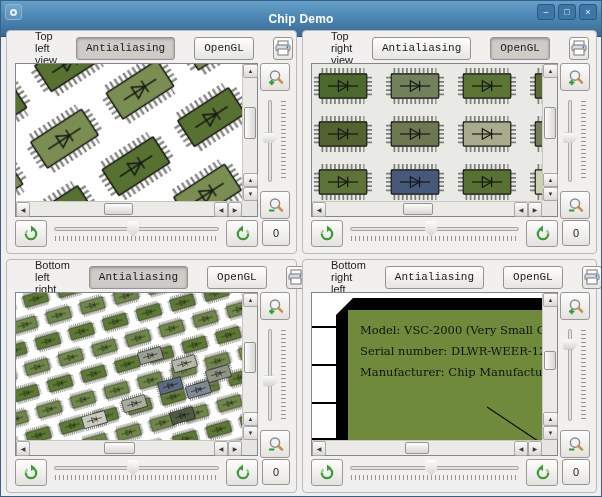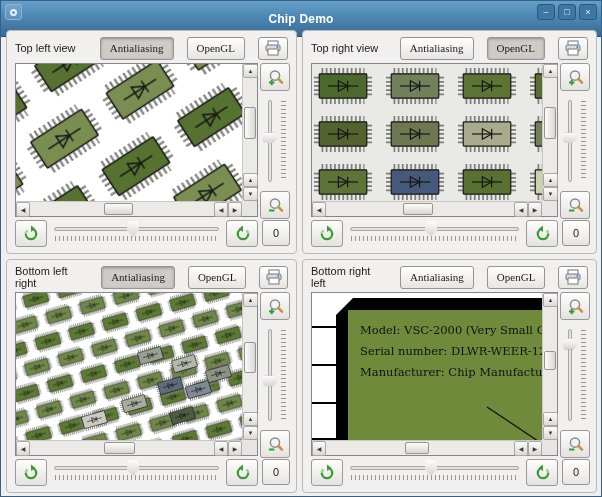--- a/index.html
+++ b/index.html
@@ -14,23 +14,23 @@
     font-size:12px; font-weight:bold; letter-spacing:.2px; }
   .app-icon { position:absolute; left:4px; top:3px; width:17px; height:16px; border:1px solid #8fb3d2;
     border-radius:3px; background:rgba(255,255,255,.12); display:flex; align-items:center; justify-content:center; }
   .app-icon i { display:block; width:7px; height:7px; border:2px solid #e9f1f8; border-radius:50%; }
   .tb-btns { position:absolute; right:4px; top:3px; display:flex; gap:3px; }
   .tb-btn { width:18px; height:16px; background:#3e77a6; border:1px solid #2d587e; border-radius:3px;
     color:#e8f1f8; font-size:9px; line-height:14px; text-align:center; cursor:default; }
 
   
   .panel { position:absolute; background:#f1f0ee; border:1px solid #bcb9b6; border-radius:4px; }
-  .hdr { position:absolute; left:8px; right:8px; top:5px; height:24px; display:flex; align-items:center; gap:13px; }
+  .hdr { position:absolute; left:28px; right:8px; top:5px; height:24px; display:flex; align-items:center; gap:19px; }
   .plabel { font-size:11px; color:#1c1c1c; margin-right:auto; }
-  .btn { height:23px; padding:0 9px; font-family:Liberation Serif, serif; font-size:11px; color:#1c1c1c;
+  .btn { height:23px; padding:0 9px; font-family:Liberation Mono, monospace; font-size:11px; color:#1c1c1c;
     border:1px solid #96948f; border-radius:3px; background:linear-gradient(#fefefe,#e7e5e2); }
   .btn.pressed { background:#cfccc8; box-shadow:inset 0 1px 3px rgba(0,0,0,.3); }
   .iconbtn { display:flex; align-items:center; justify-content:center; padding:0; }
   .printbtn { width:30px; height:23px; }
 
   
   .view { position:absolute; left:8px; top:32px; border:1px solid #82878f; background:#fff; }
   .canvas { position:absolute; left:0; top:0; right:15px; bottom:15px; overflow:hidden; background:#fff; }
   .canvas svg { display:block; width:100%; height:100%; }
   .vsb { position:absolute; top:0; right:0; bottom:15px; width:15px; background:#eceae7;

